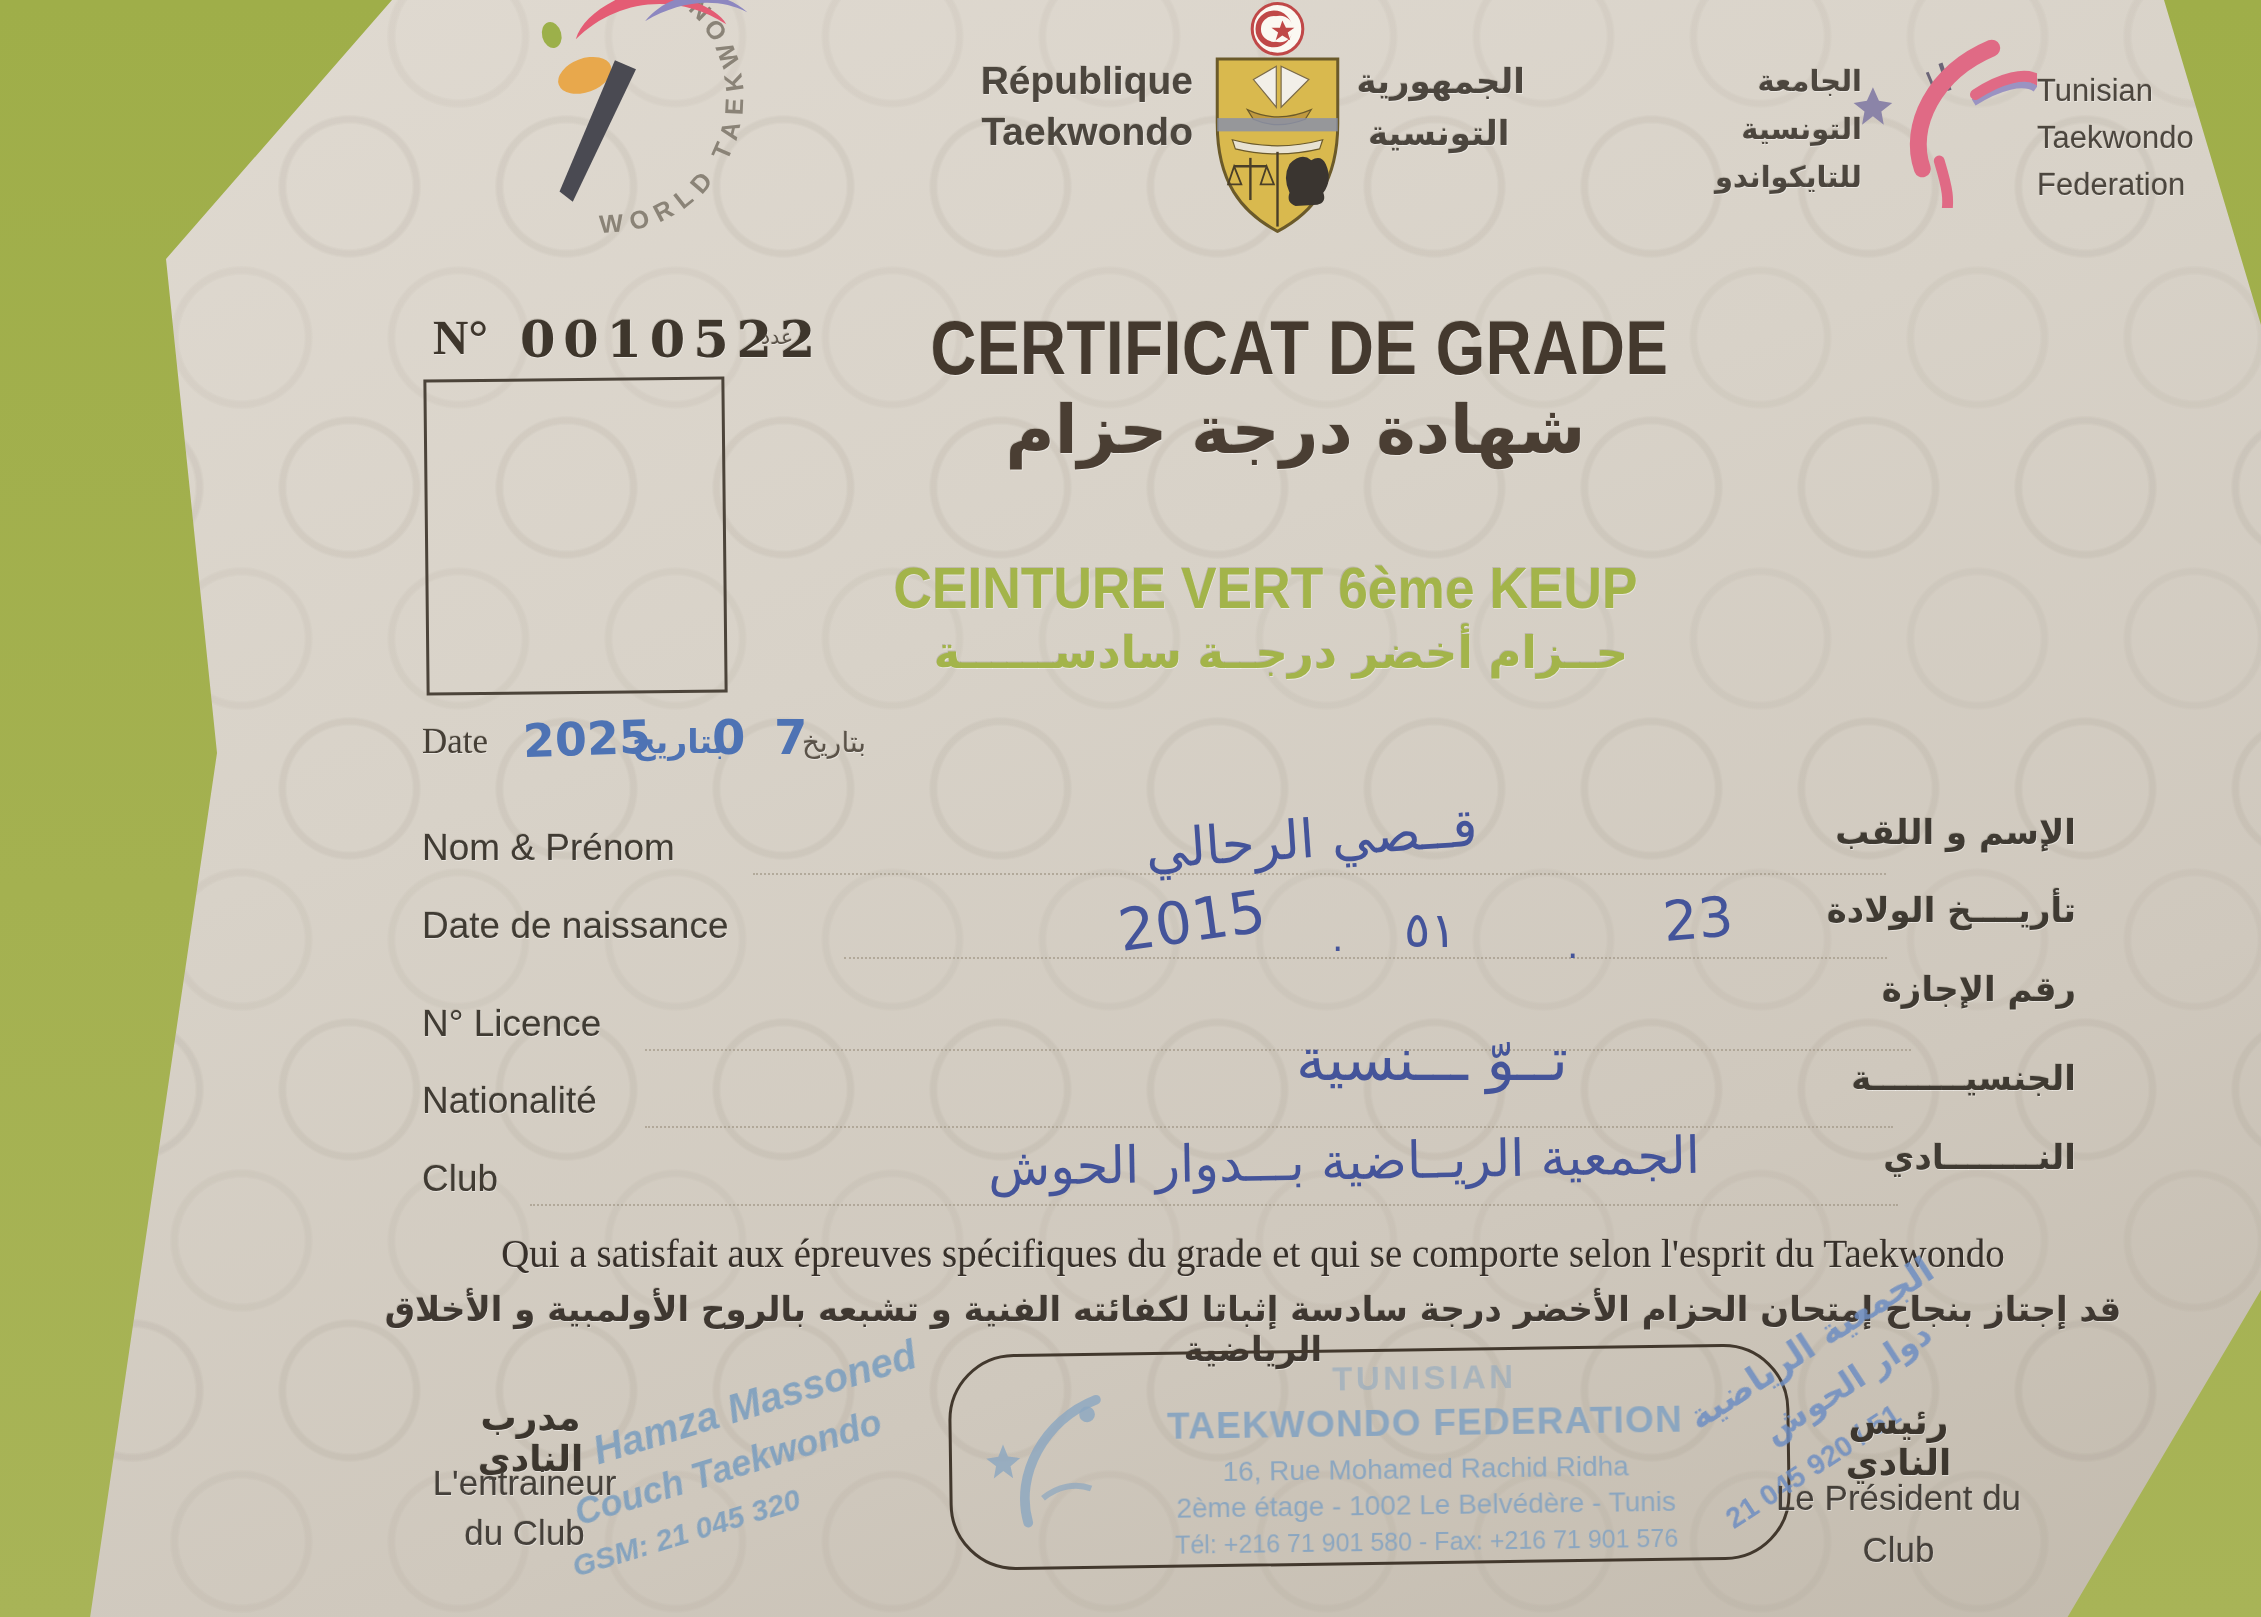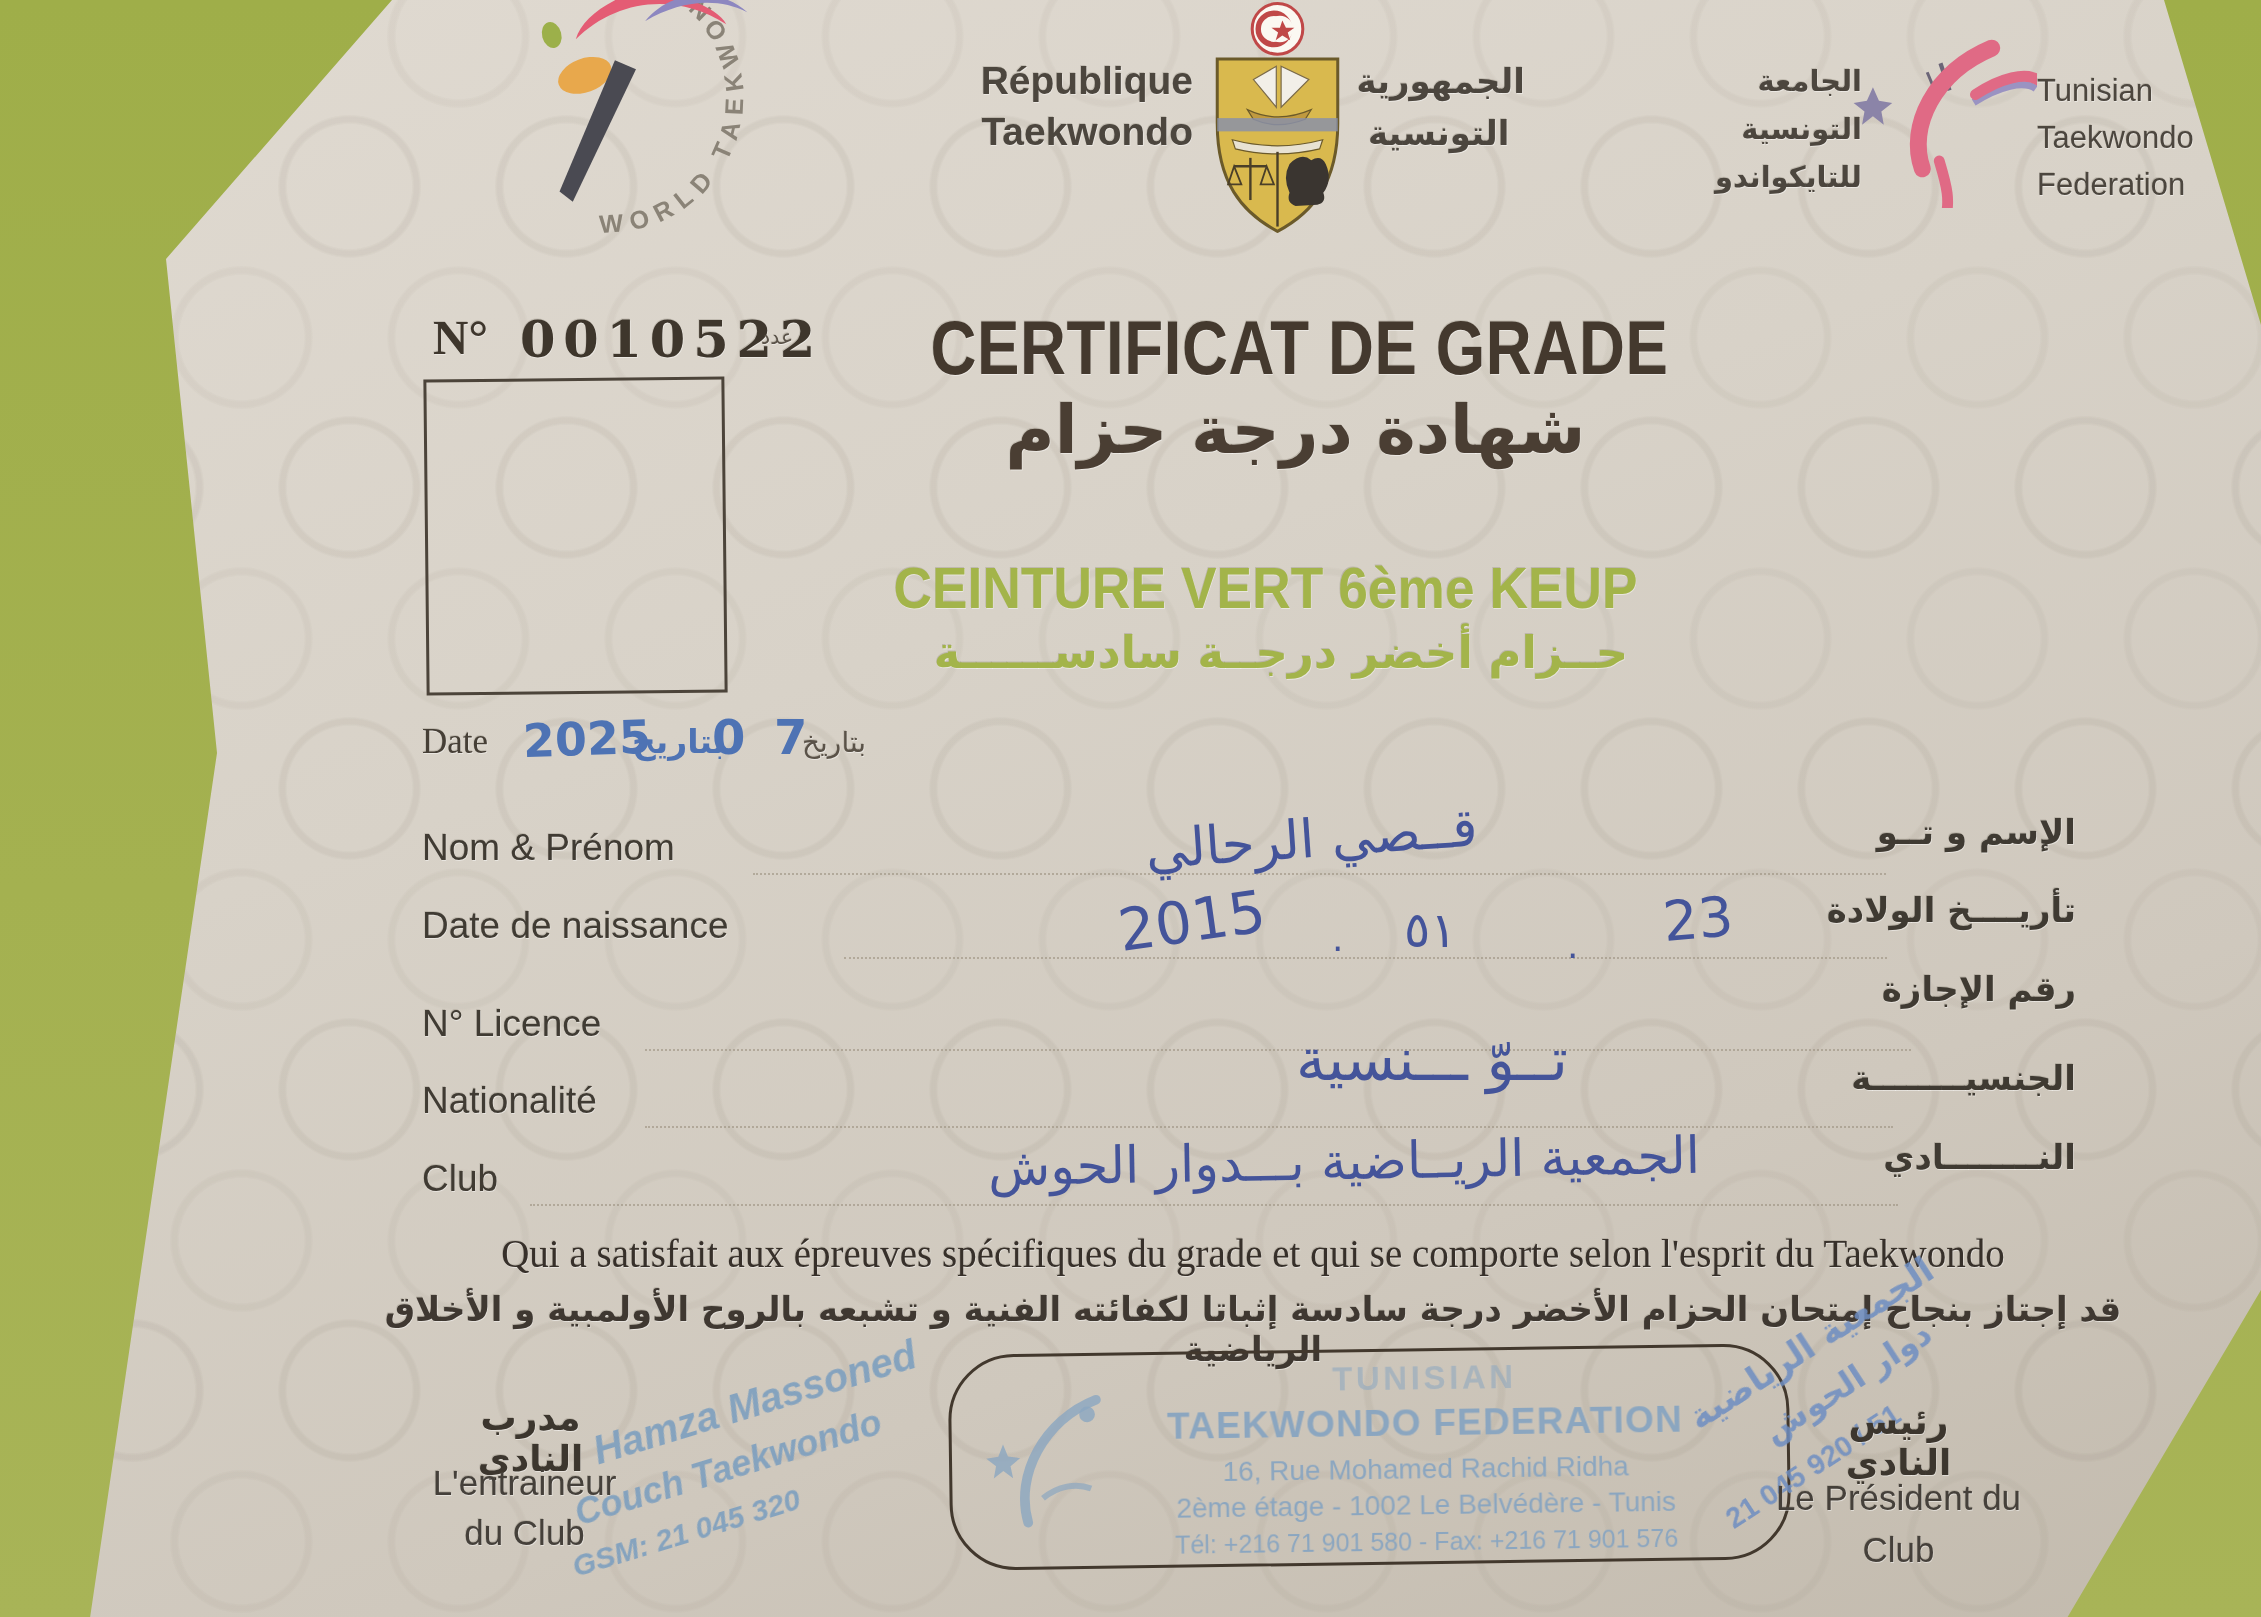--- a/index.html
+++ b/index.html
@@ -132,21 +132,21 @@
   <span class="abs fr-label emboss" style="left:422px;top:1003px;">N° Licence</span>
   <span class="abs fr-label emboss" style="left:422px;top:1080px;">Nationalité</span>
   <span class="abs fr-label emboss" style="left:422px;top:1158px;">Club</span>
 
   <div class="abs dotted" style="left:753px;top:873px;width:1133px;"></div>
   <div class="abs dotted" style="left:844px;top:957px;width:1043px;"></div>
   <div class="abs dotted" style="left:645px;top:1049px;width:1266px;"></div>
   <div class="abs dotted" style="left:645px;top:1126px;width:1248px;"></div>
   <div class="abs dotted" style="left:530px;top:1204px;width:1368px;"></div>
 
-  <span class="abs ar ar-label emboss" style="right:185px;top:812px;">الإسم و تــو</span>
+  <span class="abs ar ar-label emboss" style="right:185px;top:812px;">الإسم و اللقب</span>
   <span class="abs ar ar-label emboss" style="right:185px;top:890px;">تأريــــخ الولادة</span>
   <span class="abs ar ar-label emboss" style="right:185px;top:969px;">رقم الإجازة</span>
   <span class="abs ar ar-label emboss" style="right:185px;top:1058px;">الجنسيــــــــة</span>
   <span class="abs ar ar-label emboss" style="right:185px;top:1137px;">النــــــــادي</span>
 
   <span class="abs hand" style="left:1145px;top:808px;font-size:53px;transform:rotate(-4deg);">قــصي الرحالي</span>
   <span class="abs hand" style="left:1118px;top:887px;font-size:58px;transform:rotate(-8deg);">2015</span>
   <span class="abs hand" style="left:1332px;top:928px;font-size:36px;">·</span>
   <span class="abs hand" style="left:1404px;top:902px;font-size:49px;">٥١</span>
   <span class="abs hand" style="left:1567px;top:935px;font-size:36px;">·</span>

